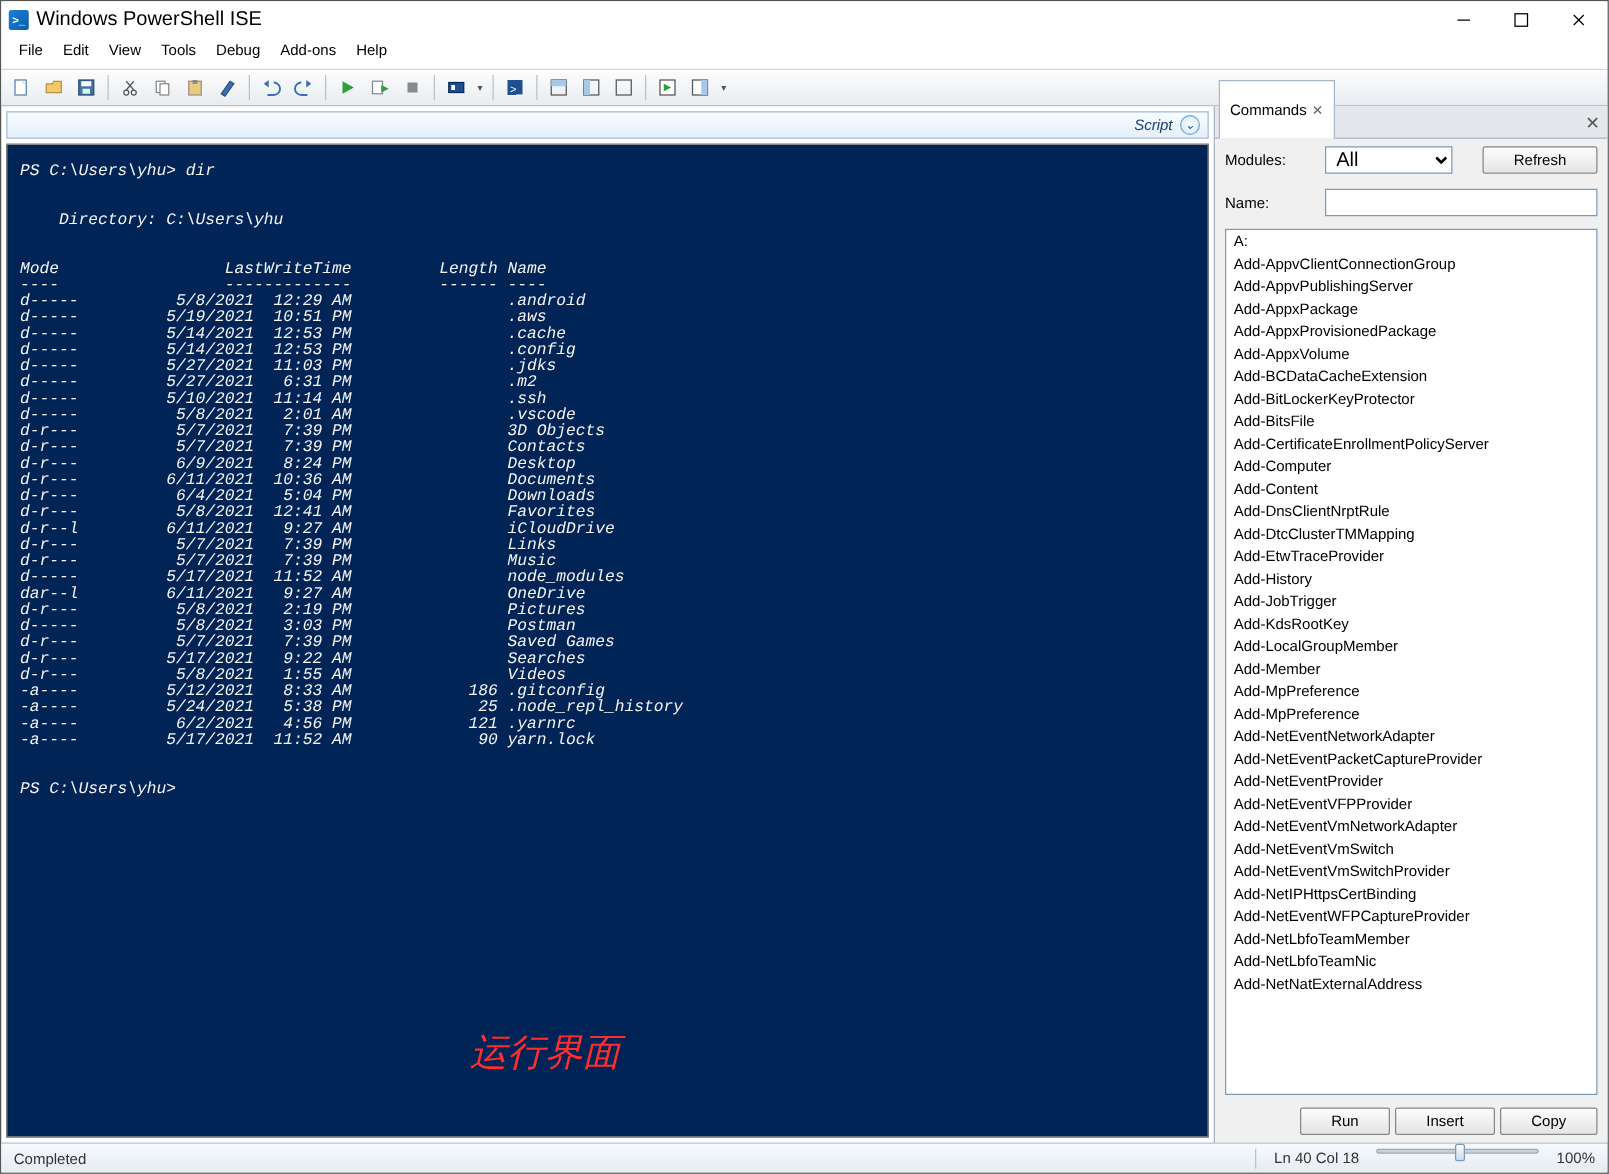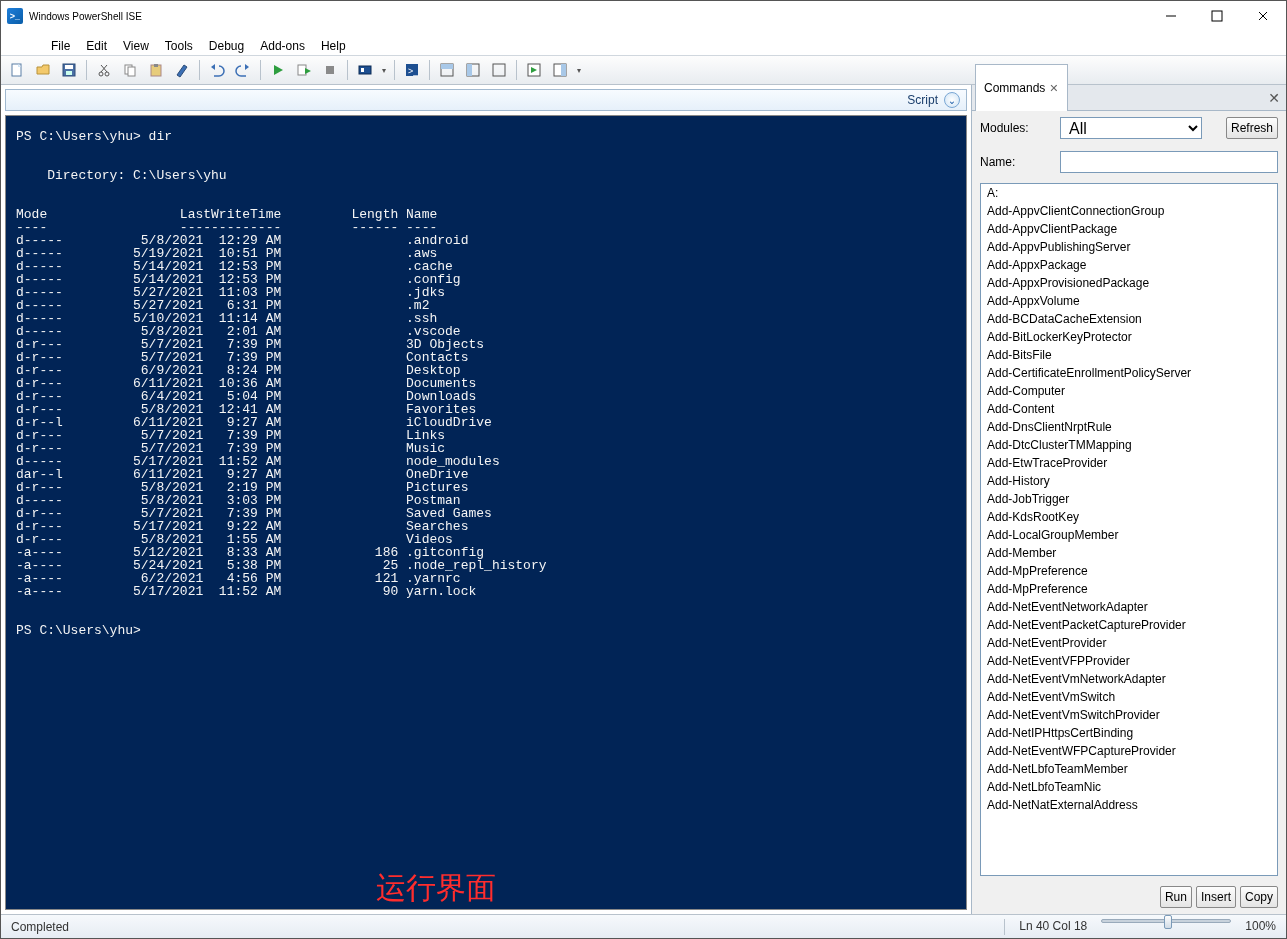--- a/index.html
+++ b/index.html
@@ -1,46 +1,46 @@
 <!DOCTYPE html>
 <html><head>
 <meta charset="utf-8">
 <style>
 * { margin:0; padding:0; box-sizing:border-box; font-family:"Segoe UI",Tahoma,sans-serif; }
 body { width:1287px; height:939px; background:#fff; display:flex; flex-direction:column; border:1px solid #555; font-size:12px; }
 .titlebar { height:30px; display:flex; align-items:center; padding-left:6px; background:#fff; }
 .titlebar-icon { width:16px; height:16px; background:linear-gradient(135deg,#1e7fdb,#0a5da8); margin-right:6px; display:flex; align-items:center; justify-content:center; color:#fff; font-size:9px; font-weight:bold; border-radius:2px; }
-.titlebar-text { font-size:10px; color:#000; }
+.titlebar-text { font-size:16px; color:#000; }
 .winbtns { margin-left:auto; display:flex; }
 .winbtn { width:46px; height:30px; display:flex; align-items:center; justify-content:center; font-size:12px; font-family:sans-serif; }
-.menubar { height:24px; display:flex; padding:0 6px; background:#fff; align-items:flex-end;margin-left:36px; }
+.menubar { height:24px; display:flex; padding:0 6px; background:#fff; align-items:flex-start; }
 .menu-item { padding:2px 8px; font-size:12px; color:#000; }
 .toolbar { height:30px; background:linear-gradient(#fdfdfd,#e8ecf0); border-top:1px solid #d0d7de; border-bottom:1px solid #b8c2cc; display:flex; align-items:center; padding:0 4px; gap:2px; }
 .tbtn { width:24px; height:24px; display:flex; align-items:center; justify-content:center; border:1px solid transparent; border-radius:2px; }
 .tsep { width:1px; height:20px; background:#b8c2cc; margin:0 3px; }
 .tdrop { width:10px; display:flex; align-items:center; justify-content:center; color:#555; font-size:8px; }
 
 .ic { width:16px; height:16px; }
 .main { flex:1; display:flex; min-height:0; }
-.left { flex:1; display:flex; flex-direction:column; min-width:0; }
+.left { flex:1; display:flex; flex-direction:column; min-width:0;font-style:italic; }
 .script-header { height:22px; background:linear-gradient(#f7fbff,#e6f0fa); border:1px solid #a0b8cf; margin:4px 4px 0 4px; display:flex; align-items:center; justify-content:flex-end; padding:0 6px; font-size:12px; color:#1a3e6c; gap:6px; }
 .chev { width:16px; height:16px; border:1px solid #7aa7d4; border-radius:50%; background:radial-gradient(#fff,#cfe3f5); display:flex; align-items:center; justify-content:center; color:#1a5ca8; font-size:10px; }
 .console-wrap { flex:1; margin:4px; border:1px solid #888; background:#012456; position:relative; overflow:auto; }
 .console { font-family:Consolas,"Courier New",monospace; font-size:13px; line-height:13px; color:#f5f5f5; padding:14px 0 0 10px; white-space:pre; }
-.annot { position:absolute; left:370px; top:752px; color:#ff2d2d; font-family:"Microsoft YaHei","SimSun",sans-serif; font-size:30px; font-weight:500; }
+.annot { position:absolute; left:370px; top:706px; color:#ff2d2d; font-family:"Microsoft YaHei","SimSun",sans-serif; font-size:30px; font-weight:500; }
 .right { width:315px; border-left:1px solid #a8b8c8; display:flex; flex-direction:column; background:#f0f0f0; }
 .tabstrip { height:26px; display:flex; border-bottom:1px solid #a8b8c8; background:#e4e8ed; align-items:end; position:relative; }
 .tab { background:#fff; border:1px solid #a8b8c8; border-bottom:none; padding:16px 8px; font-size:12px; display:flex; align-items:center; gap:4px; margin-left:3px; position:relative; top:1px; }
 .tab-x { color:#666; font-size:11px; cursor:pointer; }
 .panel-close { margin-left:auto; margin-right:6px; color:#555; font-size:14px; align-self:center; }
 .cmd-panel { flex:1; display:flex; flex-direction:column; background:#f0f0f0; min-height:0; }
 .panel-row { display:flex; align-items:center; padding:6px 8px; gap:24px; font-size:12px; }
 .panel-row label { width:56px; }
 .panel-row select, .panel-row input { flex:1; height:22px; border:1px solid #7a9ab8; padding:0 4px; font-size:16px; background:#fff; }
-.btn { height:22px; padding:0 4px; border:1px solid #888; background:linear-gradient(#fdfdfd,#e4e4e4); font-size:12px; border-radius:2px; }
+.btn { height:22px; padding:0 24px; border:1px solid #888; background:linear-gradient(#fdfdfd,#e4e4e4); font-size:12px; border-radius:2px; }
 .cmd-list { flex:1; margin:4px 8px; border:1px solid #7a9ab8; background:#fff; overflow-y:scroll; font-size:12px; }
 .cmd-list-item { padding:2px 6px; color:#000; white-space:nowrap; }
 .panel-btns { display:flex; justify-content:flex-end; gap:4px; padding:6px 8px; }
 .statusbar { height:24px; background:linear-gradient(#f6f9fc,#e6ecf3); border-top:1px solid #b8c2cc; display:flex; align-items:center; padding:0 10px; font-size:12px; color:#333; }
 .status-right { margin-left:auto; display:flex; align-items:flex-start; gap:14px; }
 .status-sep { width:1px; height:16px; background:#b8c2cc; }
 .slider-track { width:130px; height:4px; background:#c8d2dc; border:1px solid #9ab; border-radius:2px; position:relative; }
 .slider-thumb { position:absolute; left:62px; top:-5px; width:8px; height:14px; background:linear-gradient(#fdfdfd,#d0dbe6); border:1px solid #7a9ab8; border-radius:2px; }
 </style>
 </head>
@@ -269,21 +269,20 @@
         </select>
         <button class="btn">Refresh</button>
       </div>
       <div class="panel-row">
         <label>Name:</label>
         <input type="text" style="">
       </div>
       <div class="cmd-list" id="cmd-list">
           <div class="cmd-list-item">A:</div>
           <div class="cmd-list-item">Add-AppvClientConnectionGroup</div>
-          <div class="cmd-list-item">Add-AppvClientPackage</div>
           <div class="cmd-list-item">Add-AppvPublishingServer</div>
           <div class="cmd-list-item">Add-AppxPackage</div>
           <div class="cmd-list-item">Add-AppxProvisionedPackage</div>
           <div class="cmd-list-item">Add-AppxVolume</div>
           <div class="cmd-list-item">Add-BCDataCacheExtension</div>
           <div class="cmd-list-item">Add-BitLockerKeyProtector</div>
           <div class="cmd-list-item">Add-BitsFile</div>
           <div class="cmd-list-item">Add-CertificateEnrollmentPolicyServer</div>
           <div class="cmd-list-item">Add-Computer</div>
           <div class="cmd-list-item">Add-Content</div>

